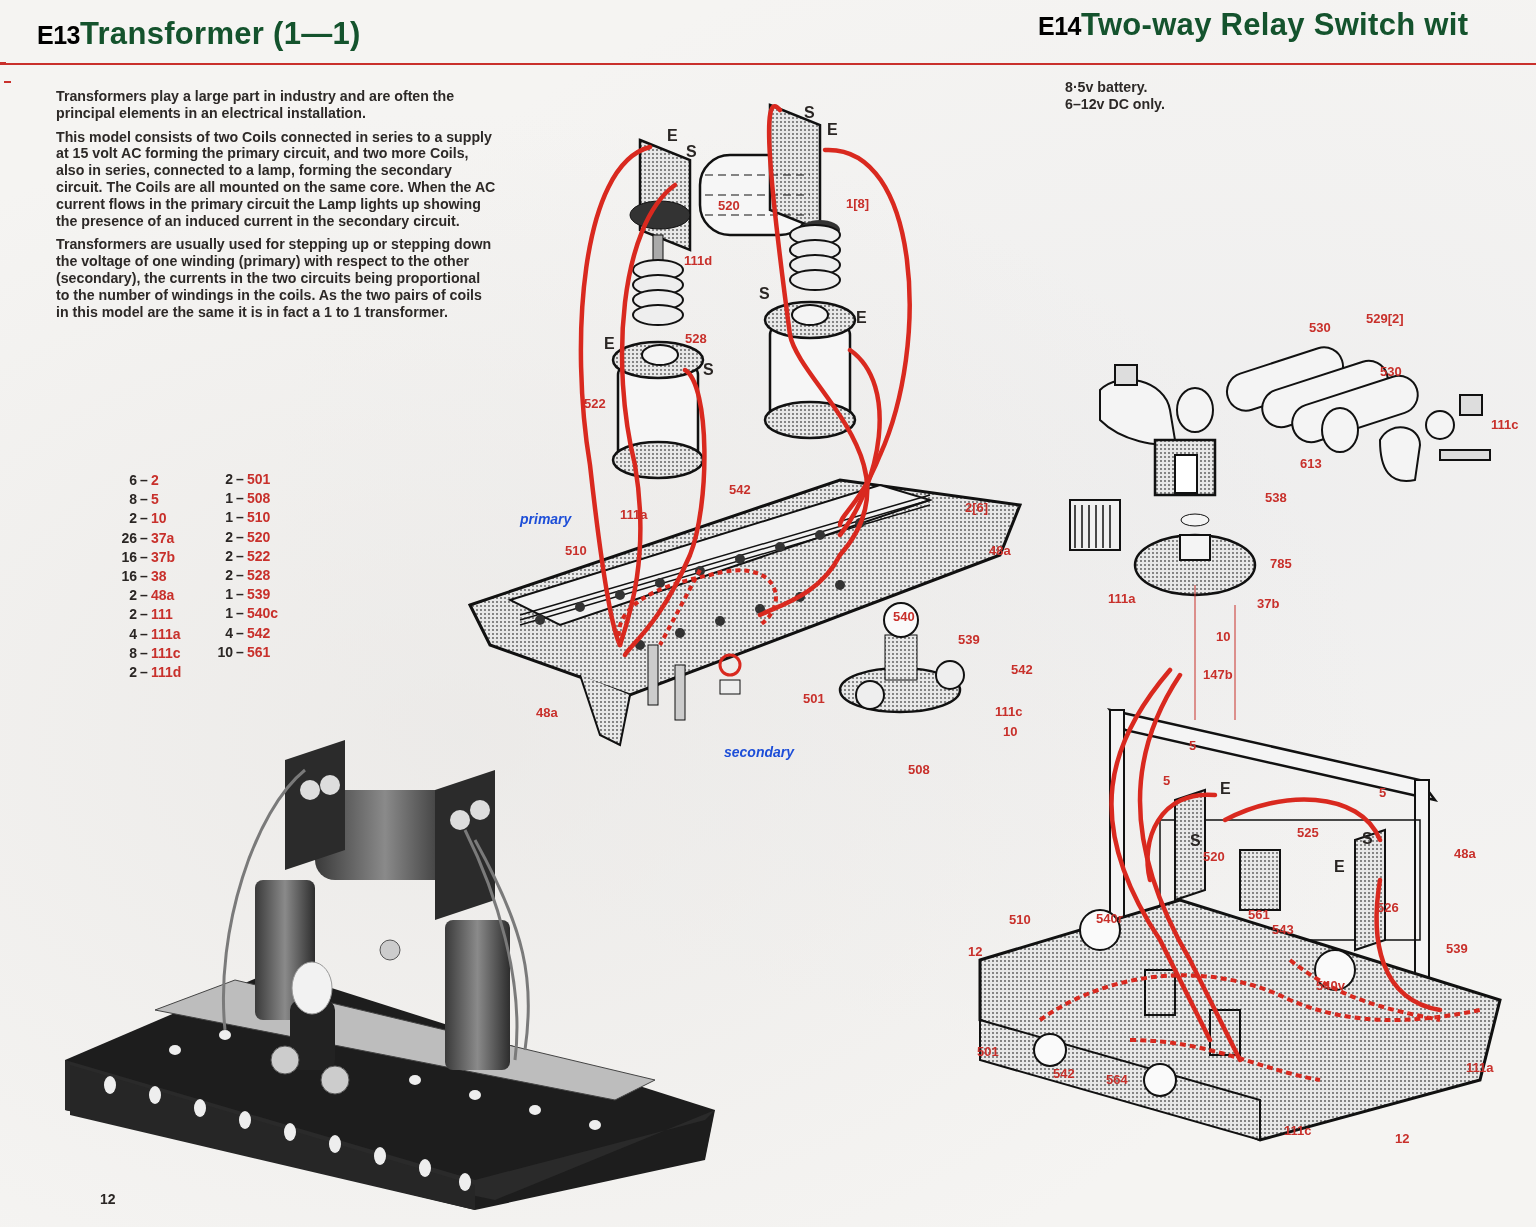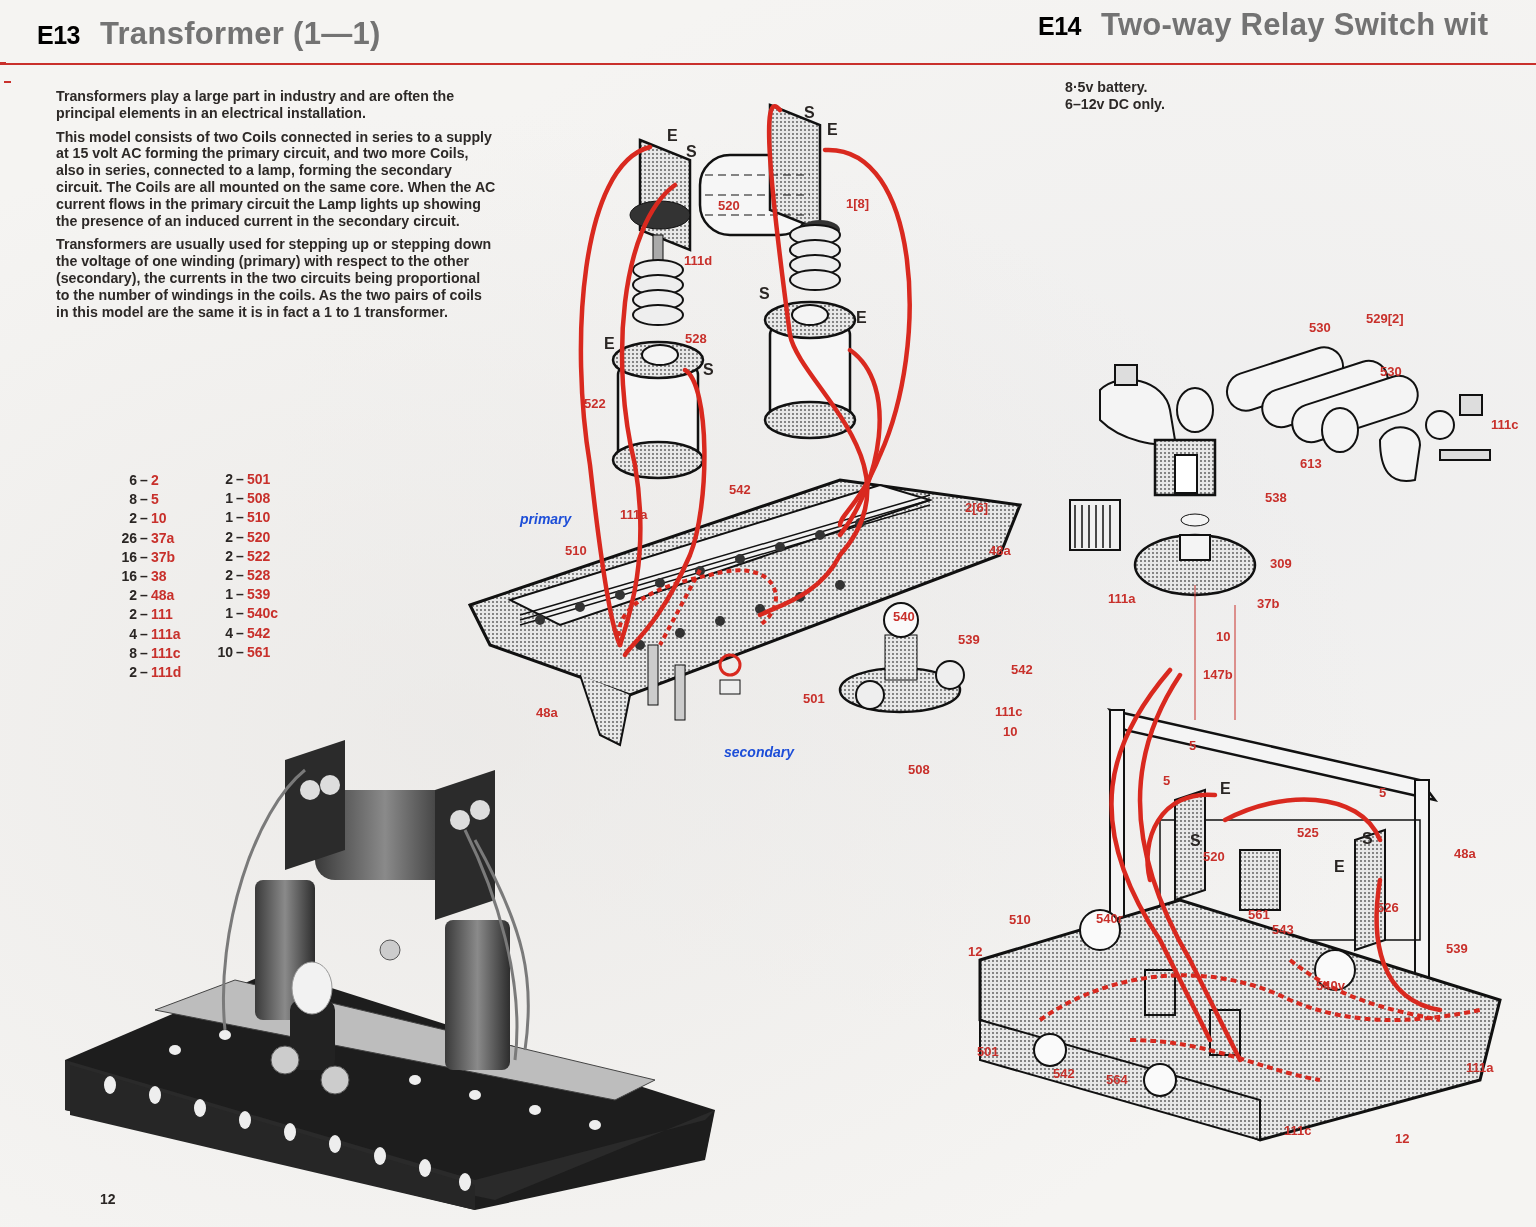--- a/index.html
+++ b/index.html
@@ -17,21 +17,21 @@
       #f5f4f2;
   }
   .rule {
     position: absolute; left: 0; top: 63px; width: 1536px; height: 2px; background: #c9302c;
   }
   .rule-tick { position: absolute; left: 0; top: 62px; width: 6px; height: 2px; background: #c9302c; }
   .rule-tick2 { position: absolute; left: 4px; top: 81px; width: 7px; height: 2px; background: #c9302c; }
 
   .heading { position: absolute; font-weight: bold; white-space: nowrap; }
   .heading .code { color: #000000; font-size: 25px; letter-spacing: -0.5px; }
-  .heading .title { color: #737373; font-size: 31px; margin-left: 20px; letter-spacing: 0.3px; }
+  .heading .title { color: #14532d; font-size: 31px; letter-spacing: 0.3px; }
   #h13 { left: 37px; top: 16px; }
   #h14 { left: 1038px; top: 7px; }
 
   .para { position: absolute; font-size: 14.2px; line-height: 16.8px; font-weight: bold; color: #2d2927; }
   .para p { margin: 0 0 7px 0; }
   #e13-text { left: 56px; top: 88px; width: 440px; }
   #e14-text { left: 1065px; top: 79px; width: 420px; }
 
   .parts { position: absolute; font-size: 14px; font-weight: bold; line-height: 19.2px; }
   .parts .row { display: flex; white-space: nowrap; }
@@ -427,21 +427,21 @@
   <line x1="275" y1="285" x2="275" y2="400" stroke="#c8302b" stroke-width="1"></line>
   <line x1="235" y1="265" x2="235" y2="400" stroke="#c8302b" stroke-width="1"></line>
 </svg>
 
 <div class="lbl" style="left:1309px;top:320px">530</div>
 <div class="lbl" style="left:1366px;top:311px">529[2]</div>
 <div class="lbl" style="left:1380px;top:364px">530</div>
 <div class="lbl" style="left:1491px;top:417px">111c</div>
 <div class="lbl" style="left:1300px;top:456px">613</div>
 <div class="lbl" style="left:1265px;top:490px">538</div>
-<div class="lbl" style="left:1270px;top:556px">309</div>
+<div class="lbl" style="left:1270px;top:556px">785</div>
 <div class="lbl" style="left:1108px;top:591px">111a</div>
 <div class="lbl" style="left:1257px;top:596px">37b</div>
 <div class="lbl" style="left:1216px;top:629px">10</div>
 <div class="lbl" style="left:1203px;top:667px">147b</div>
 <div class="lbl" style="left:1189px;top:738px">5</div>
 <div class="lbl" style="left:1163px;top:773px">5</div>
 <div class="lbl" style="left:1379px;top:785px">5</div>
 <div class="lbl big" style="left:1220px;top:780px">E</div>
 <div class="lbl big" style="left:1190px;top:832px">S</div>
 <div class="lbl" style="left:1203px;top:849px">520</div>

